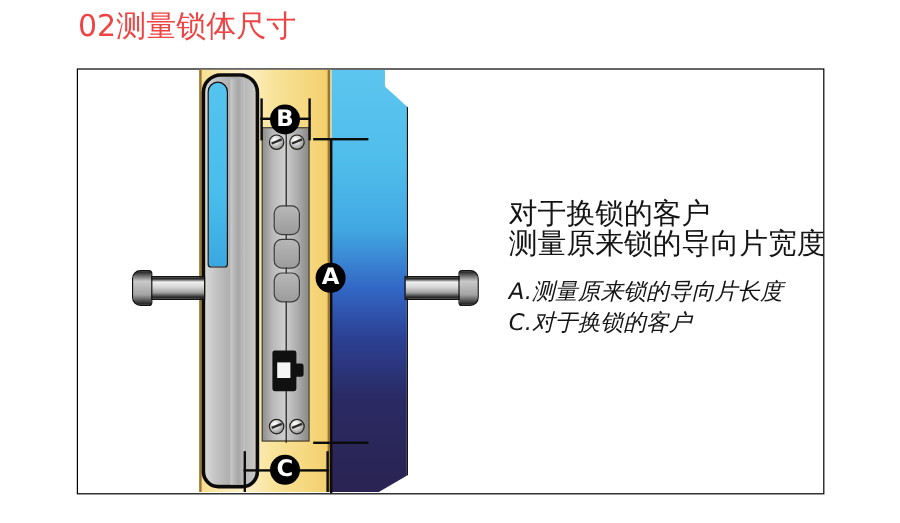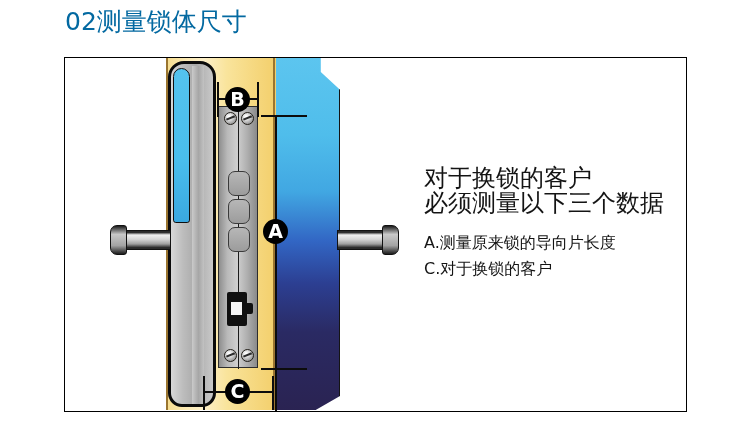--- a/index.html
+++ b/index.html
@@ -15,21 +15,21 @@
     overflow: hidden;
   }
 
   
   #page-title {
     position: absolute;
     left: 65px;
     top: 7px;
     font-size: 25px;
     line-height: 30px;
-    color: #0369a1;
+    color: #ef4444;
     letter-spacing: 0px;
     white-space: nowrap;
     font-weight: 400;
   }
 
   
   #illustration-frame {
     position: absolute;
     left: 64px;
     top: 57px;
@@ -278,23 +278,24 @@
   }
   .instr-heading-line {
     font-size: 24px;
     line-height: 25px;
     white-space: nowrap;
   }
   #instr-items {
     margin-top: 14px;
   }
   .instr-item {
-    font-size: 16px;
+    font-size: 19px;
     line-height: 26px;
     white-space: nowrap;
+    font-style: italic;
   }
 </style>
 </head>
 <body>
 
 <div id="page-title">02测量锁体尺寸</div>
 
 <div id="illustration-frame">
 
   <div id="lock-assembly">
@@ -344,21 +345,21 @@
     <div class="marker" style="left:198px; top:161px;">A</div>
 
     <div class="dim-line-v" style="left:138px; top:318px; height:34px;"></div>
     <div class="dim-line-v" style="left:207px; top:318px; height:34px;"></div>
     <div class="dim-line-h" style="left:138px; top:333px; width:71px;"></div>
     <div class="marker" style="left:160px; top:321px;">C</div>
   </div>
 
   <div id="instructions">
     <div class="instr-heading-line">对于换锁的客户</div>
-    <div class="instr-heading-line">必须测量以下三个数据</div>
+    <div class="instr-heading-line">测量原来锁的导向片宽度</div>
 
     <div id="instr-items">
       <div class="instr-item">A.测量原来锁的导向片长度</div>
       <div class="instr-item">C.对于换锁的客户</div>
     </div>
   </div>
 
 </div>
 
 </body></html>

